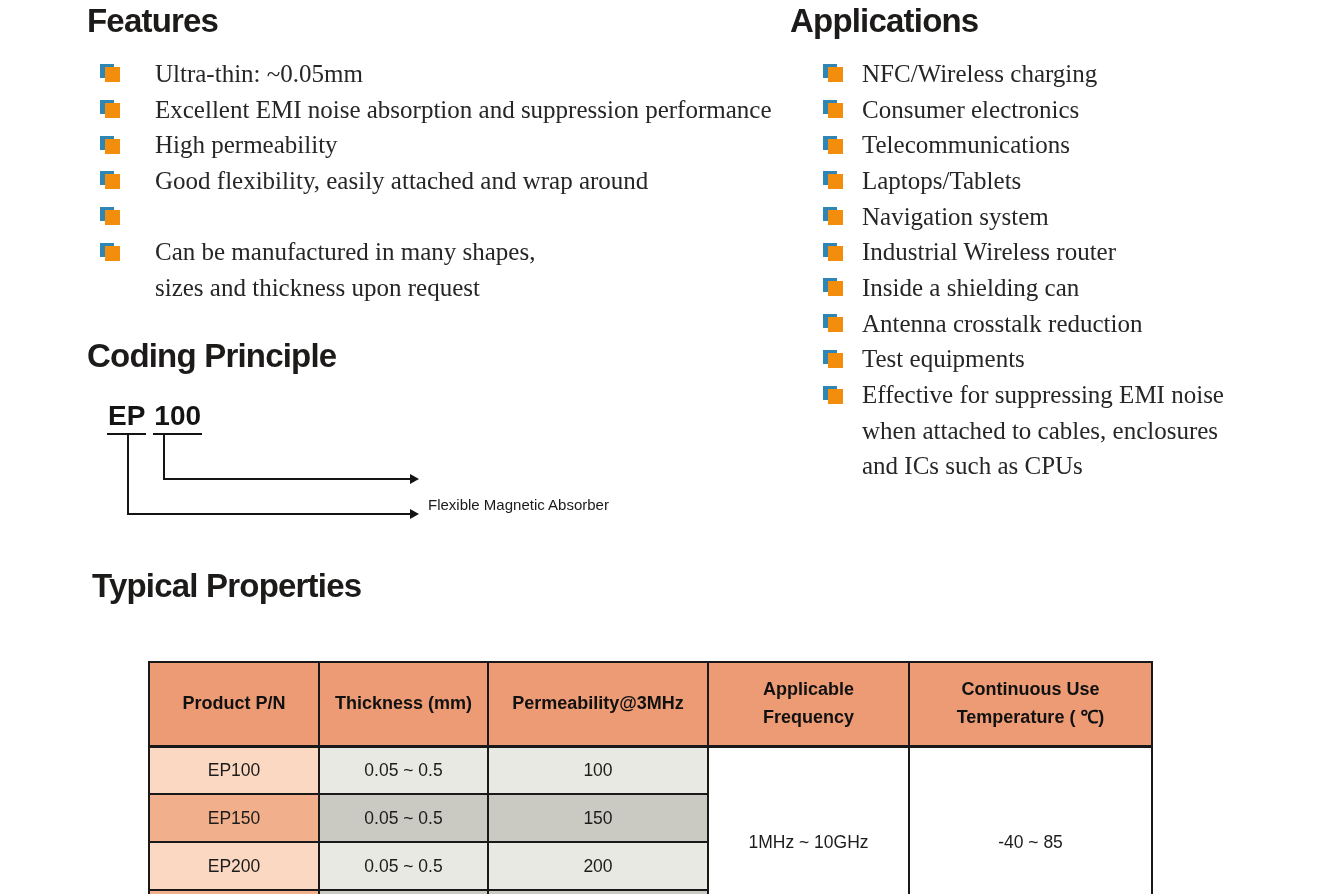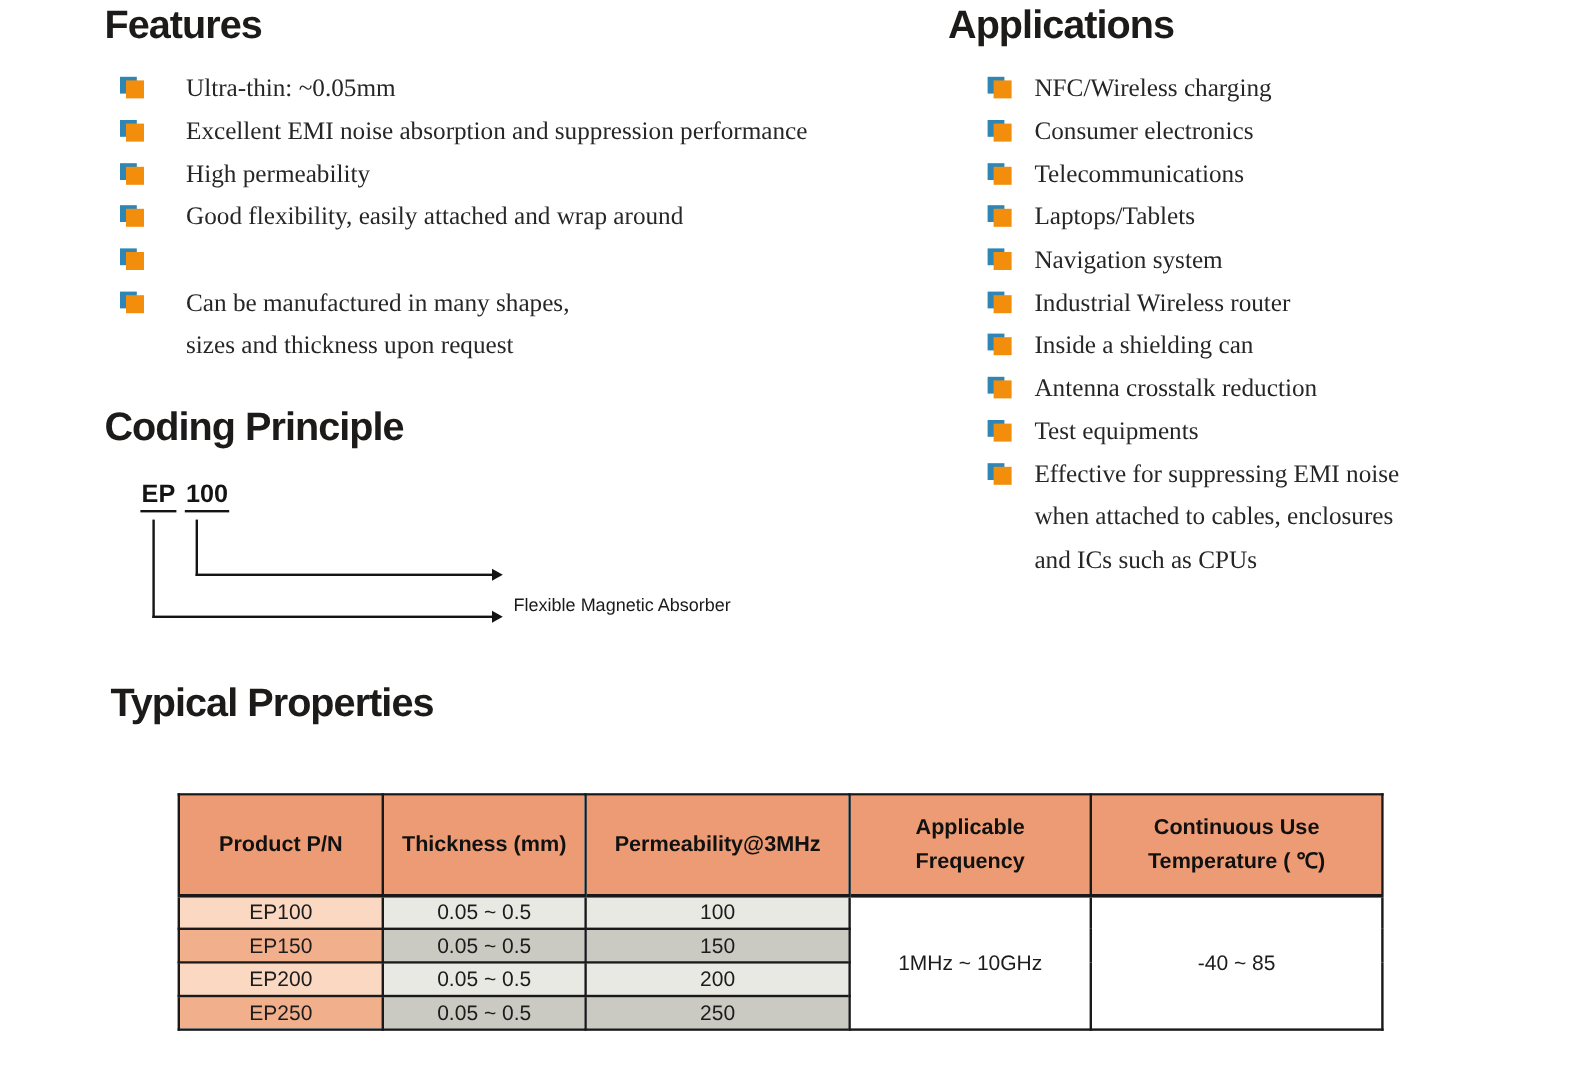--- a/index.html
+++ b/index.html
@@ -38,27 +38,27 @@
   }
   .bullet .b-orange {
     position:absolute; left:5px; top:3px;
     width:15px; height:15px; background:#F28E0C;
   }
   .bullet.hidden { visibility:hidden; }
   .sec-features .bullet { margin-left:13px; margin-right:34px; }
   .sec-applications .bullet { margin-left:33px; margin-right:18px; }
   .li-text {
     font-family:"Liberation Serif", serif;
-    font-size:21px; color:#262626; white-space:nowrap;text-align:right;
+    font-size:25px; color:#262626; white-space:nowrap;text-align:right;
   }
 
   
   .coding { position:absolute; left:87px; top:337px; width:760px; height:210px; }
   .coding .h-big { position:absolute; left:0; top:0; white-space:nowrap; }
-  .code { position:absolute; left:30px; top:63px; font-weight:bold; font-size:21px; color:#141414; white-space:nowrap; }
+  .code { position:absolute; left:20px; top:63px; font-weight:bold; font-size:28px; color:#141414; white-space:nowrap; }
   .code .seg { display:inline-block; border-bottom:2.5px solid #141414; padding:0 1px 1px 1px; }
   .code .seg + .seg { margin-left:7px; }
   .dline { position:absolute; background:#141414; }
   .v1 { left:40px; top:96px; width:2px; height:82px; }
   .v2 { left:76px; top:96px; width:2px; height:47px; }
   .harrow { position:absolute; height:2px; background:#141414; }
   .h1a { left:76px; top:141px; width:247px; }
   .h2a { left:40px; top:176px; width:283px; }
   .harrow:after {
     content:""; position:absolute; right:-9px; top:-4px;
@@ -88,21 +88,21 @@
     text-align:center; vertical-align:middle;
     font-family:"Liberation Sans", sans-serif;
     overflow:hidden;
   }
   .props th {
     background:#EC9B75;
     font-size:18px; font-weight:bold; color:#111111;
     height:84px; line-height:1.55;
     border-bottom:3px solid #191919;
   }
-  .props td { font-size:17.5px; color:#1c1c1c; height:28px; }
+  .props td { font-size:17.5px; color:#1c1c1c; height:48px; }
   .c-peach-l { background:#FAD8C2; }
   .c-peach-d { background:#F2AF8B; }
   .c-gray-l  { background:#E9E9E3; }
   .c-gray-d  { background:#CACAC3; }
   .c-white   { background:#ffffff; }
 </style>
 </head>
 <body>
 
 <div class="section sec-features">

